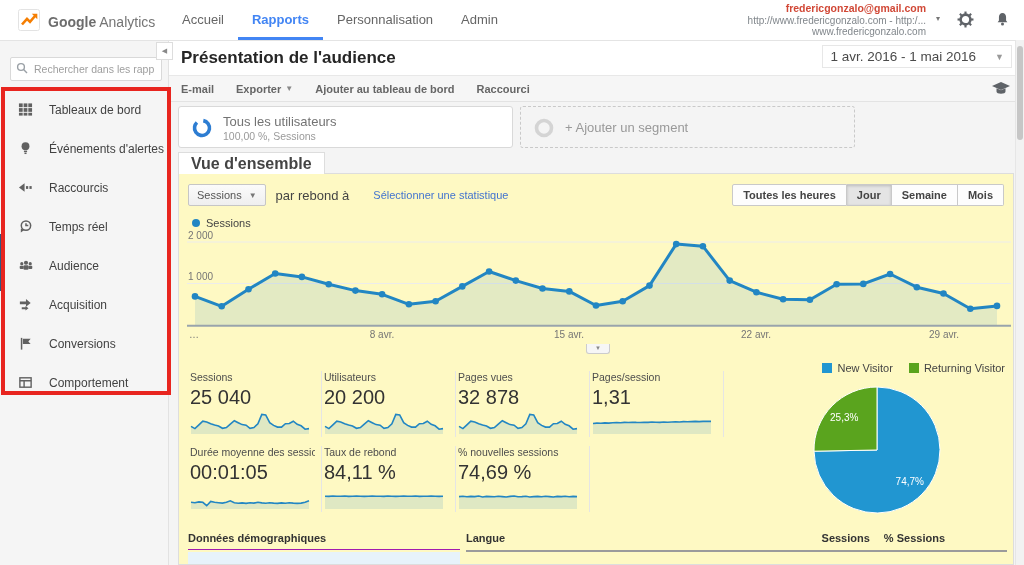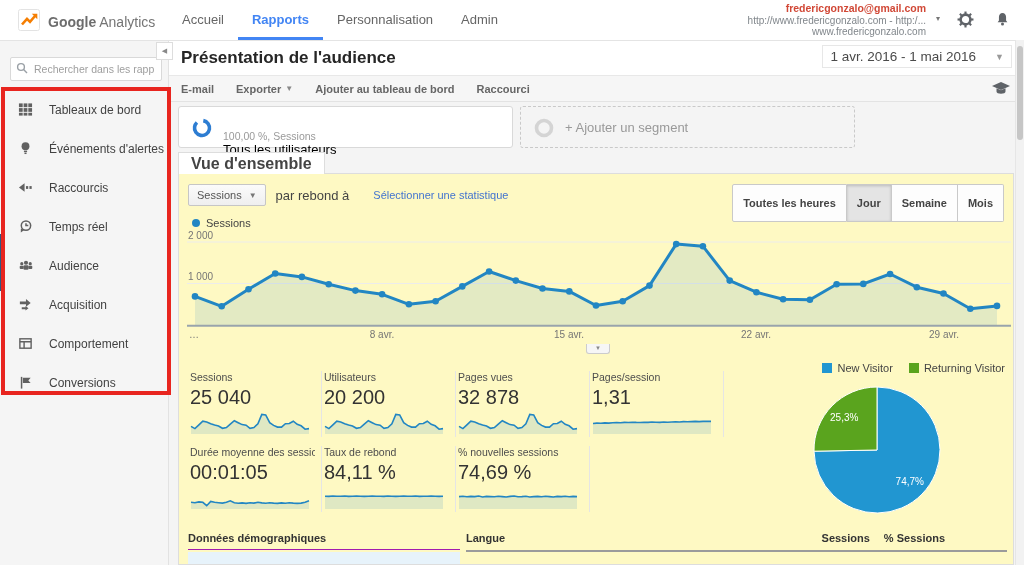--- a/index.html
+++ b/index.html
@@ -42,34 +42,34 @@
   .date-box .caret{color:#999;font-size:9px;}
   .toolbar{position:absolute;left:0;top:35px;right:0;height:25px;background:#f6f6f6;border-top:1px solid #e8e8e8;border-bottom:1px solid #e3e3e3;display:flex;align-items:center;padding-left:12px;gap:22px;box-sizing:content-box;}
   .tb-item{font-size:11px;font-weight:bold;color:#666;cursor:pointer;display:flex;align-items:center;gap:4px;}
   .tb-item .caret{font-size:8px;color:#888;}
   .tb-cap{margin-left:auto;margin-right:14px;cursor:pointer;line-height:0;}
 
   .seg-card{position:absolute;top:66px;height:42px;background:#fff;border:1px solid #d9d9d9;border-radius:3px;box-sizing:border-box;cursor:pointer;}
   .seg-1{left:9px;width:335px;}
   .seg-2{left:351px;width:335px;border:1px dashed #c9c9c9;background:transparent;}
   .seg-ic{position:absolute;left:12px;top:10px;line-height:0;}
-  .seg-title{position:absolute;left:44px;top:7px;font-size:13px;color:#000000;margin-top:28px;}
+  .seg-title{position:absolute;left:44px;top:7px;font-size:13px;color:#737373;}
   .seg-sub{position:absolute;left:44px;top:23px;font-size:10.5px;color:#9a9a9a;}
   .seg-add{position:absolute;left:44px;top:13px;font-size:13px;color:#999;}
 
   .tab{position:absolute;left:9px;top:112px;height:21px;line-height:21px;padding:0 12px;background:#fff;border:1px solid #ddd;border-bottom:none;font-size:16px;font-weight:bold;color:#444;z-index:3;cursor:pointer;}
   .panel{position:absolute;left:9px;top:133px;width:836px;height:392px;background:#fef9c3;border:1px solid #ddd;box-sizing:border-box;z-index:2;}
 
   .sel-row{position:absolute;left:9px;top:9px;right:9px;height:24px;display:flex;align-items:center;}
   .metric-select{display:inline-flex;align-items:center;gap:7px;height:20px;padding:0 8px;border:1px solid #c6c6c6;border-radius:2px;background:linear-gradient(#fbfbfb,#efefef);font-size:11px;color:#555;cursor:pointer;}
   .metric-select .caret{font-size:8px;color:#777;}
   .vs-label{font-size:13px;color:#444;margin-left:10px;}
   .stat-link{font-size:11px;color:#4374cf;margin-left:24px;cursor:pointer;}
   .gran-group{position:absolute;right:0;top:1px;display:flex;}
-  .gran-btn{height:20px;line-height:20px;padding:8px 10px;font-size:11px;font-weight:bold;color:#444;background:#fdfdfd;border:1px solid #c9c9c9;border-left:none;cursor:pointer;}
+  .gran-btn{height:20px;line-height:20px;padding:0 10px;font-size:11px;font-weight:bold;color:#444;background:#fdfdfd;border:1px solid #c9c9c9;border-left:none;cursor:pointer;}
   .gran-btn:first-child{border-left:1px solid #c9c9c9;border-radius:2px 0 0 2px;}
   .gran-btn:last-child{border-radius:0 2px 2px 0;}
   .gran-btn.active{background:#e4e4e4;box-shadow:inset 0 1px 3px rgba(0,0,0,.18);}
   .legend-row{position:absolute;left:13px;top:43px;display:flex;align-items:center;gap:6px;}
   .legend-dot{width:8px;height:8px;border-radius:50%;}
   .legend-label{font-size:11px;color:#444;}
   #main-chart{position:absolute;left:8px;top:56px;width:824px;height:98px;line-height:0;}
   .x-labels{position:absolute;left:8px;top:155px;width:824px;height:12px;font-size:10px;color:#757575;}
   .x-labels span{position:absolute;white-space:nowrap;}
   .handle{position:absolute;top:170px;left:407px;width:22px;height:9px;background:#f6f6f6;border:1px solid #ccc;border-top:none;border-radius:0 0 3px 3px;font-size:6px;color:#888;text-align:center;line-height:8px;cursor:pointer;}
@@ -229,38 +229,38 @@
                 <polygon points="2,4.8 8.5,4.8 8.5,2.2 13.5,6.3 8.5,10.4 8.5,7.8 2,7.8"></polygon>
                 <polygon points="4,11 8,11 8,9.6 11.2,12 8,14.4 8,13 4,13"></polygon>
               </g>
             </svg>
           </span>
           <span>Acquisition</span>
         </div>
         <div class="side-item">
           <span class="side-icon">
             <svg width="15" height="15" viewBox="0 0 16 16">
+              <g fill="#616161">
+                <rect x="3" y="2" width="1.6" height="12.5"></rect>
+                <polygon points="5.2,3 13.5,3 11,5.8 13.5,8.6 5.2,8.6"></polygon>
+              </g>
+            </svg>
+          </span>
+          <span>Conversions</span>
+        </div>
+        <div class="side-item">
+          <span class="side-icon">
+            <svg width="15" height="15" viewBox="0 0 16 16">
               <g fill="none" stroke="#616161" stroke-width="1.5">
                 <rect x="2" y="3" width="12" height="10"></rect>
                 <path d="M2 6.2 H14 M6.5 6.2 V13"></path>
               </g>
             </svg>
           </span>
           <span>Comportement</span>
-        </div>
-        <div class="side-item">
-          <span class="side-icon">
-            <svg width="15" height="15" viewBox="0 0 16 16">
-              <g fill="#616161">
-                <rect x="3" y="2" width="1.6" height="12.5"></rect>
-                <polygon points="5.2,3 13.5,3 11,5.8 13.5,8.6 5.2,8.6"></polygon>
-              </g>
-            </svg>
-          </span>
-          <span>Conversions</span>
         </div>
       </div>
     <div class="active-bar"></div>
   </div>
   <div class="collapse-btn">◀</div>
   <div class="anno"></div>
 
   <div class="main">
     <div class="page-hdr">
       <div class="page-title">Présentation de l'audience</div>

